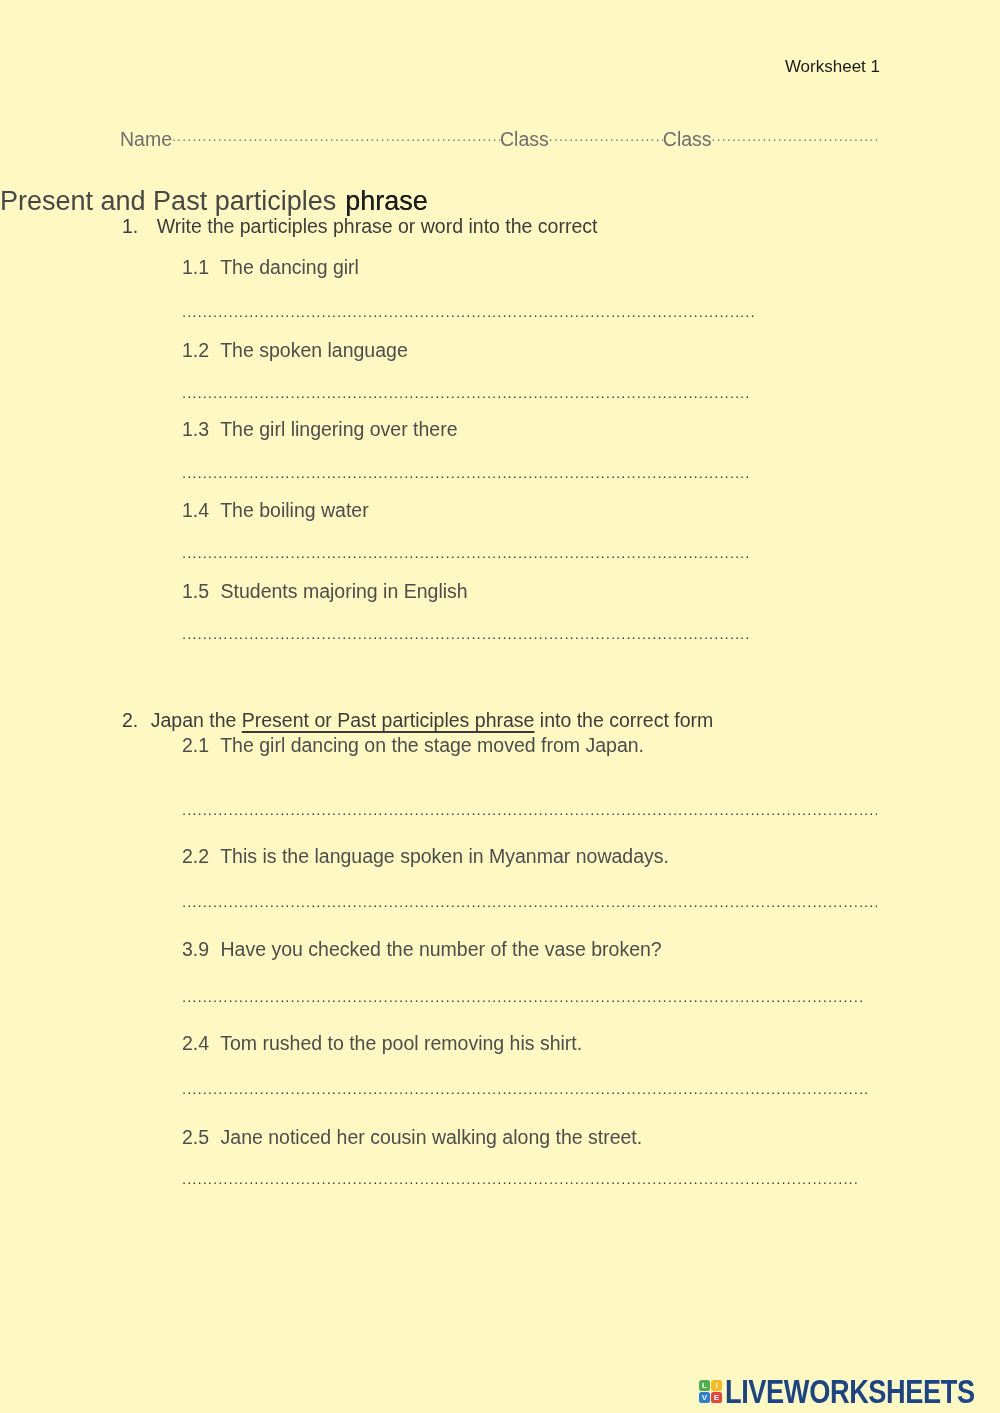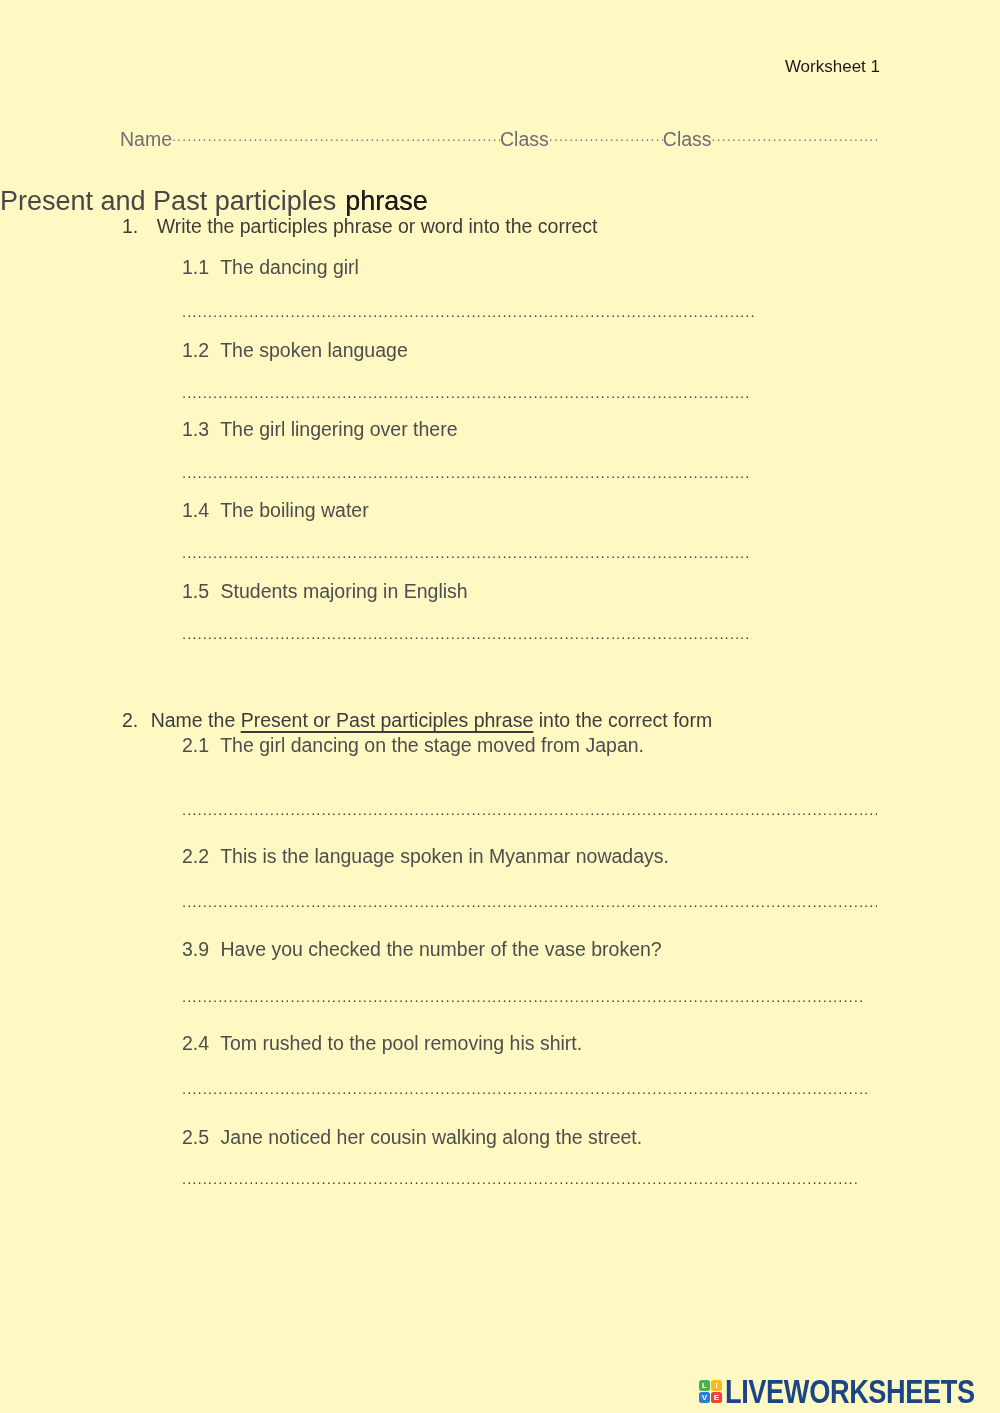--- a/index.html
+++ b/index.html
@@ -83,21 +83,21 @@
   <div class="abs ans" style="top:544px;width:566px">............................................................................................................................................................................................................................................................................................................</div>
 
   <div class="abs item" style="top:580px">
     <span class="item-label">1.5</span>
     <span>Students majoring in English</span>
   </div>
   <div class="abs ans" style="top:625px;width:570px">............................................................................................................................................................................................................................................................................................................</div>
 
   <div class="abs q-heading" style="top:709px">
     <span class="q-num2">2.</span>
-    <span>Name the</span>
+    <span>Japan the</span>
     <span class="underline">Present or Past participles phrase</span>
     <span>into the correct form</span>
   </div>
 
   <div class="abs item" style="top:734px">
     <span class="item-label">2.1</span>
     <span>The girl dancing on the stage moved from Japan.</span>
   </div>
   <div class="abs ans" style="top:801px;width:695px">............................................................................................................................................................................................................................................................................................................</div>
 

